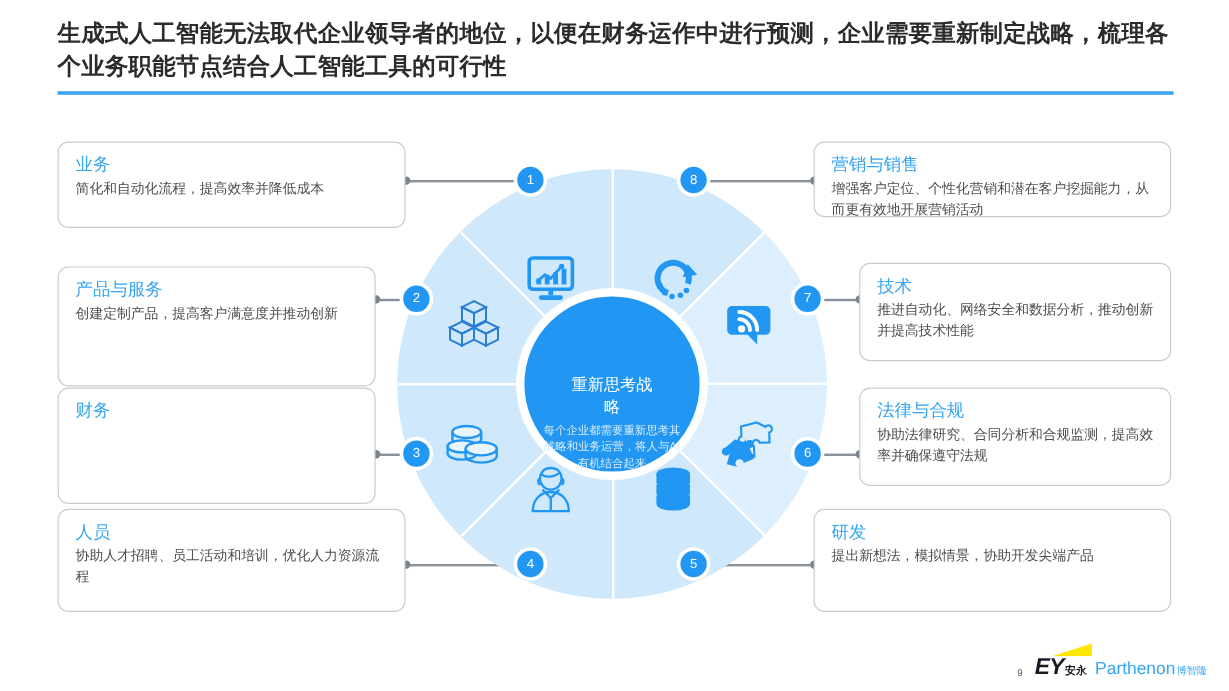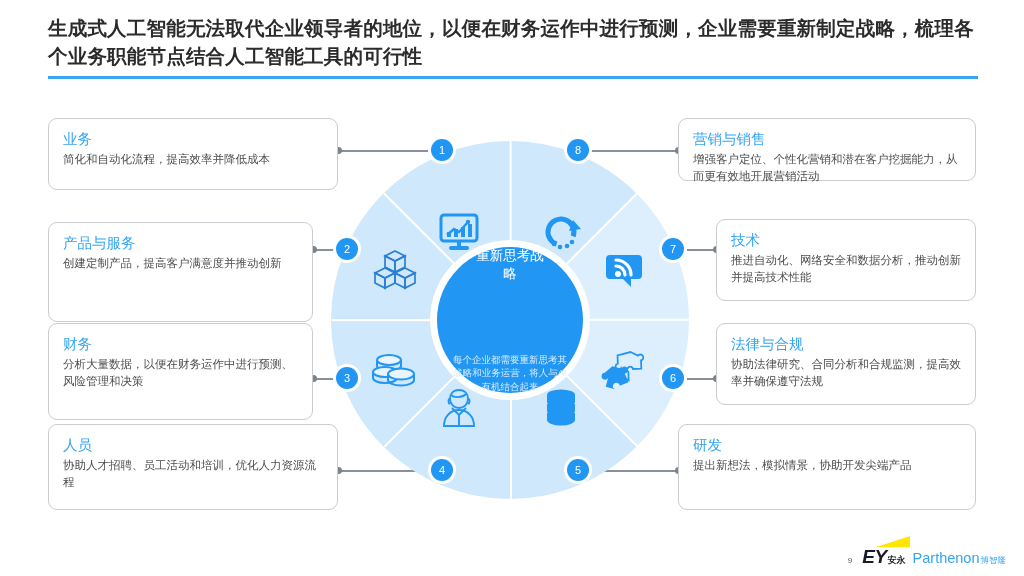--- a/index.html
+++ b/index.html
@@ -40,20 +40,21 @@
   }
 
   
   .card {
     position: absolute;
     box-sizing: border-box;
     border: 1px solid #c9ccd1;
     border-radius: 9px;
     background: #ffffff;
     padding: 10px 14px 10px 14px;
+    font-family: Liberation Mono, monospace;
   }
   .card-title {
     font-size: 14.5px;
     color: #35a4f3;
     line-height: 20px;
     margin-bottom: 2px;
     white-space: nowrap;
   }
   .card-desc {
     font-size: 11.5px;
@@ -135,21 +136,21 @@
     top: 50%;
     width: 146px;
     height: 146px;
     margin-left: -73px;
     margin-top: -73px;
     border-radius: 50%;
     background: #2196f3;
     display: flex;
     flex-direction: column;
     align-items: center;
-    justify-content: space-between;
+    justify-content: flex-end;
     text-align: center;
     box-sizing: border-box;
     padding: 0 6px;
   }
   #hub-title {
     color: #ffffff;
     font-size: 13.5px;
     line-height: 18px;
     width: 70px;
   }
@@ -399,21 +400,20 @@
   <div class="card-desc">简化和自动化流程，提高效率并降低成本</div>
 </div>
 
 <div class="card" id="card-product">
   <div class="card-title">产品与服务</div>
   <div class="card-desc">创建定制产品，提高客户满意度并推动创新</div>
 </div>
 
 <div class="card" id="card-finance">
   <div class="card-title">财务</div>
-  <div class="card-desc">分析大量数据，以便在财务运作中进行预测、风险管理和决策</div>
 </div>
 
 <div class="card" id="card-people">
   <div class="card-title">人员</div>
   <div class="card-desc">协助人才招聘、员工活动和培训，优化人力资源流程</div>
 </div>
 
 <div class="card" id="card-marketing">
   <div class="card-title">营销与销售</div>
   <div class="card-desc">增强客户定位、个性化营销和潜在客户挖掘能力，从而更有效地开展营销活动</div>

